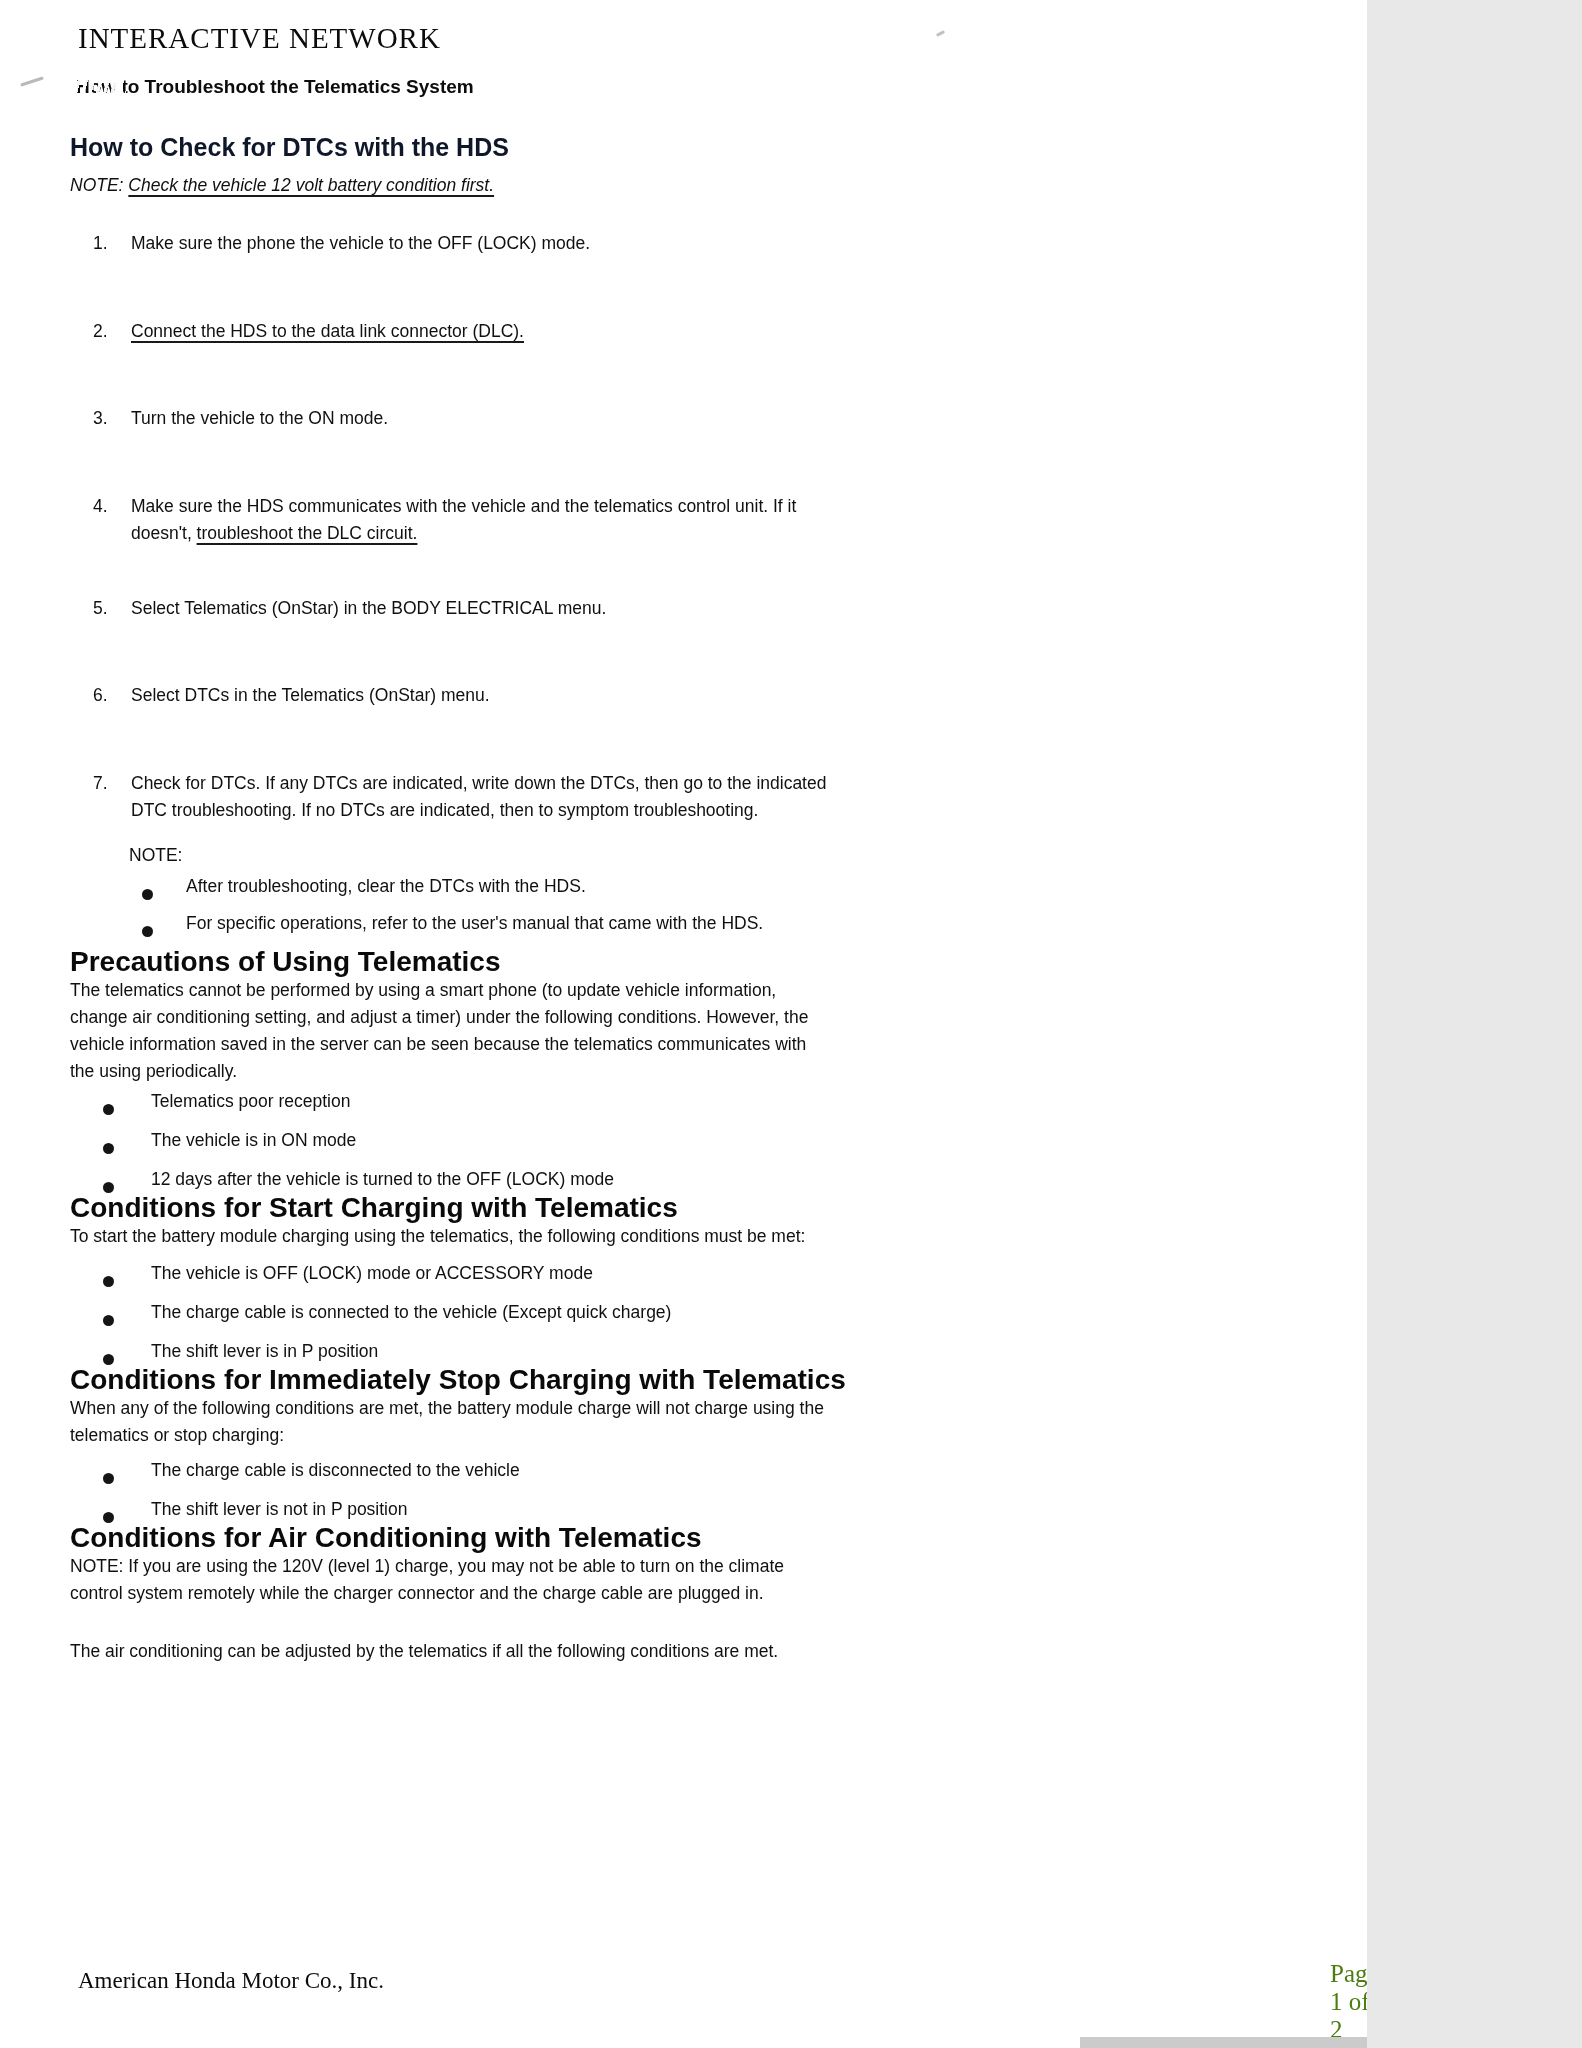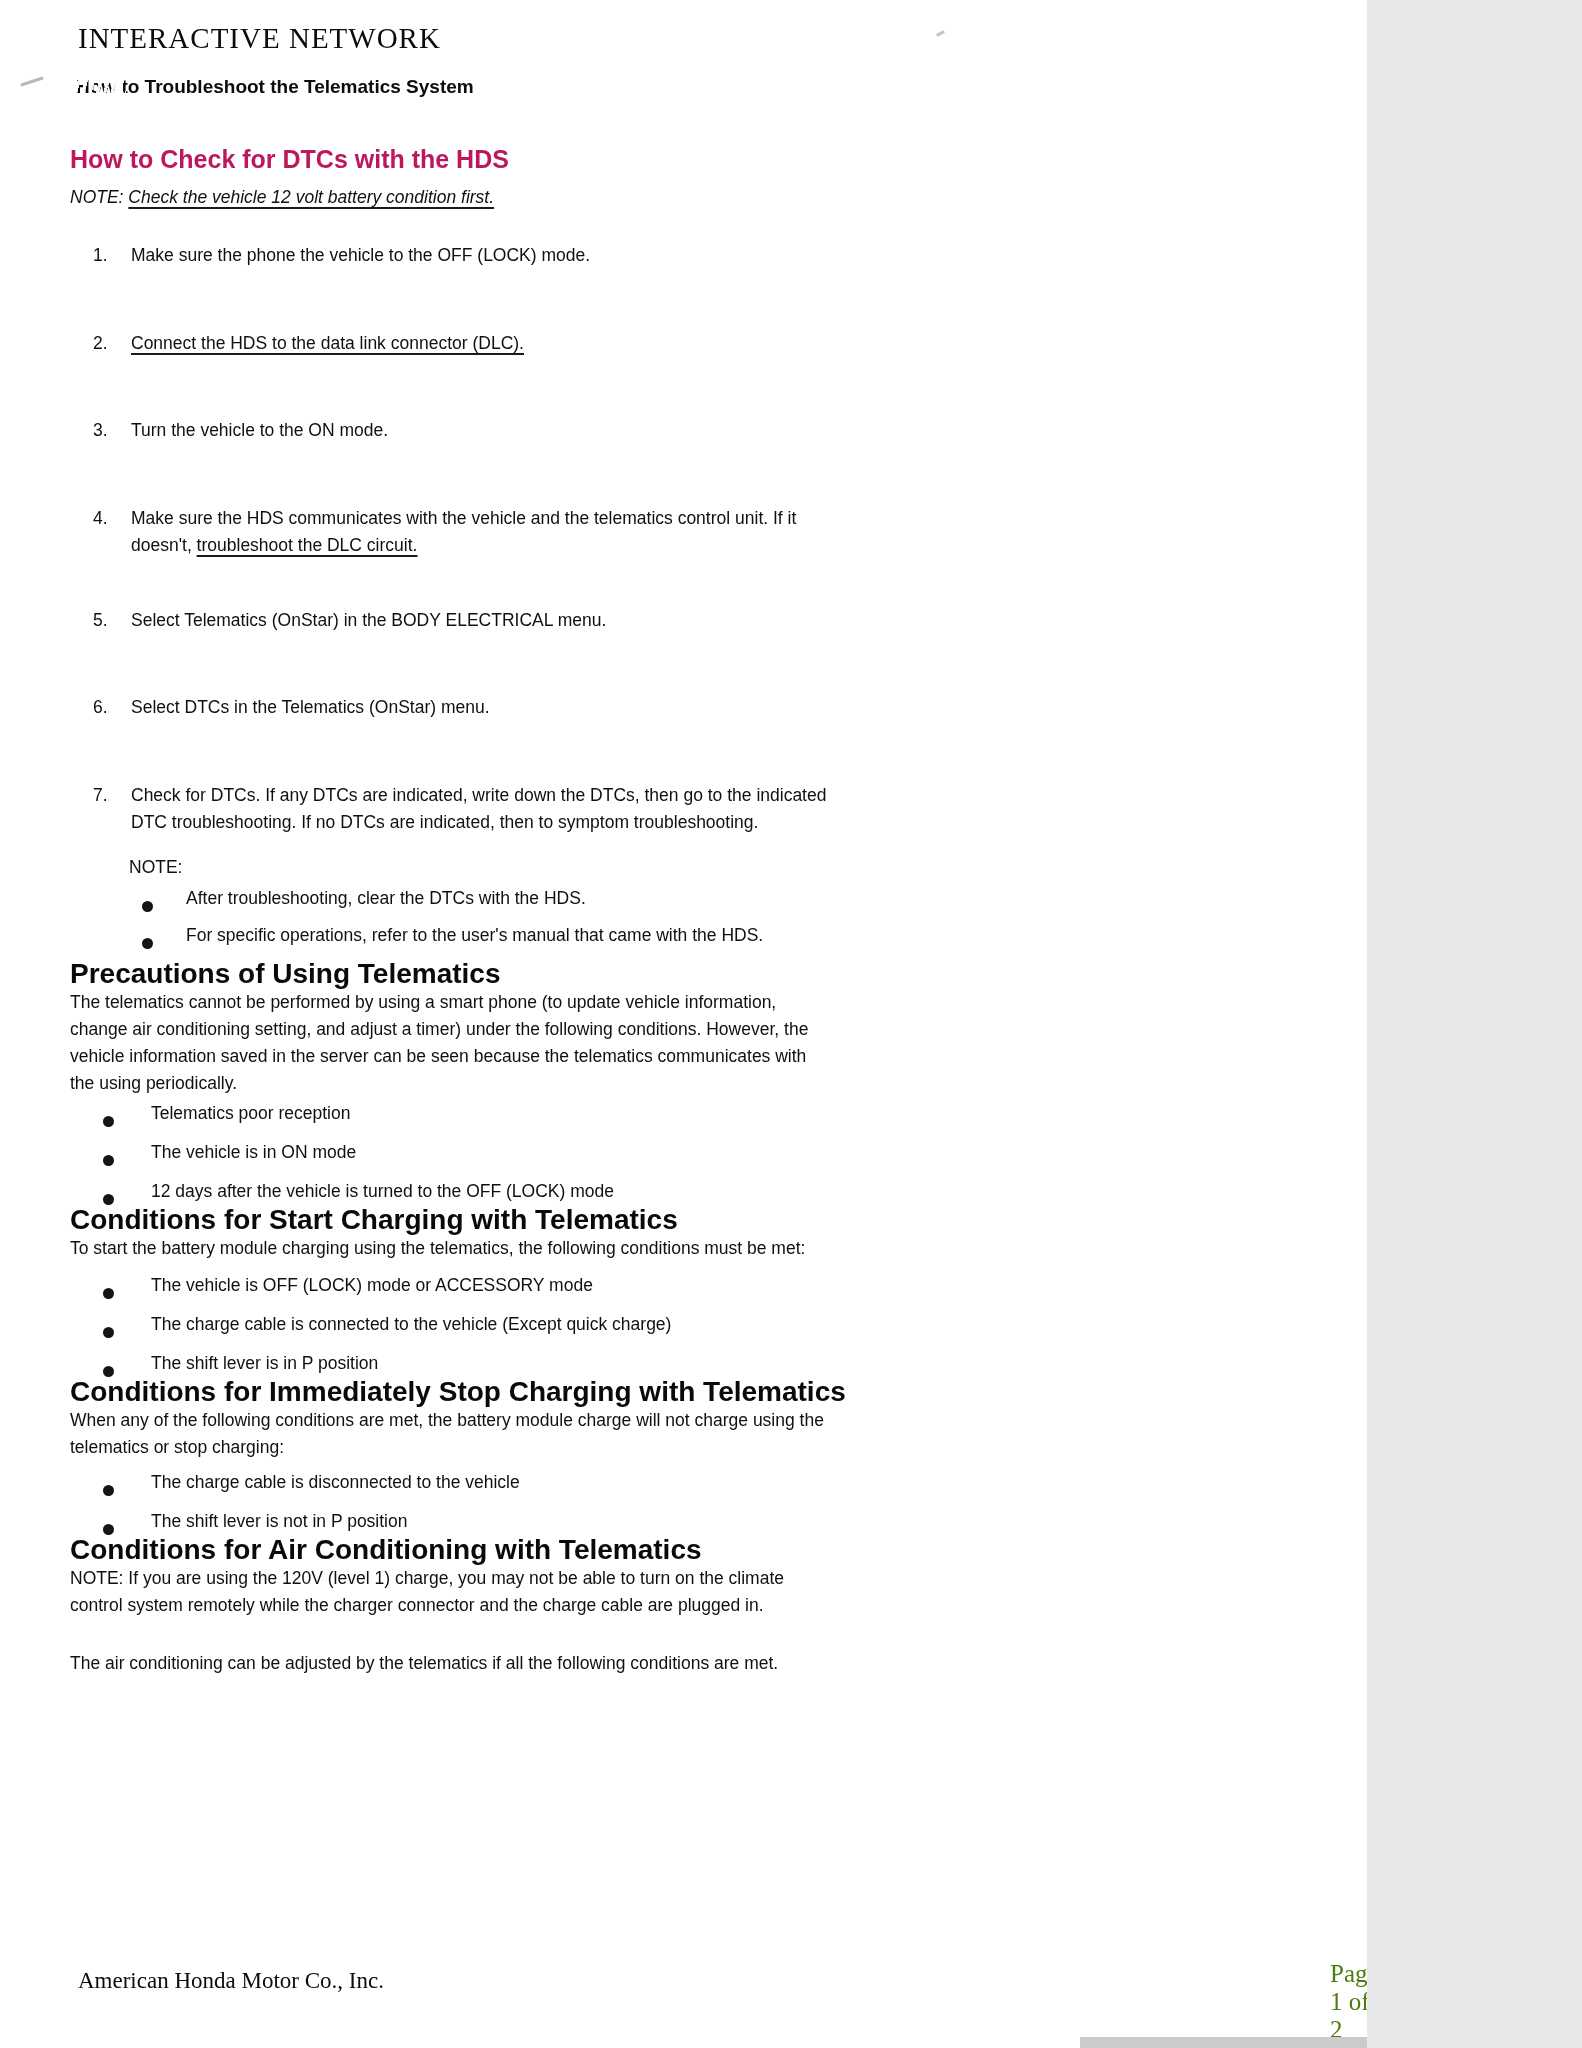--- a/index.html
+++ b/index.html
@@ -18,22 +18,22 @@
   }
   .doc-subtitle{
     position:absolute;left:76px;top:76px;
     font-size:19px;font-weight:bold;color:#0c0c0c;
   }
   .content{
     position:absolute;left:70px;top:124px;width:1060px;
     font-size:17.5px;line-height:27px;
   }
   h1.h-main{
-    margin:20px 0 10px 0;
-    font-size:25px;line-height:30px;font-weight:bold;color:#be185d;
+    margin:8px 0 10px 0;
+    font-size:25px;line-height:30px;font-weight:bold;color:#0f172a;
   }
   h2.h-section{
     margin:0;
     font-size:28px;line-height:30px;font-weight:bold;color:#0a0a0a;
   }
   .note-line{margin:0 0 31px 0;font-style:italic;}
   .doc-link{
     text-decoration:underline;
     text-decoration-thickness:2px;
     text-underline-offset:4px;

